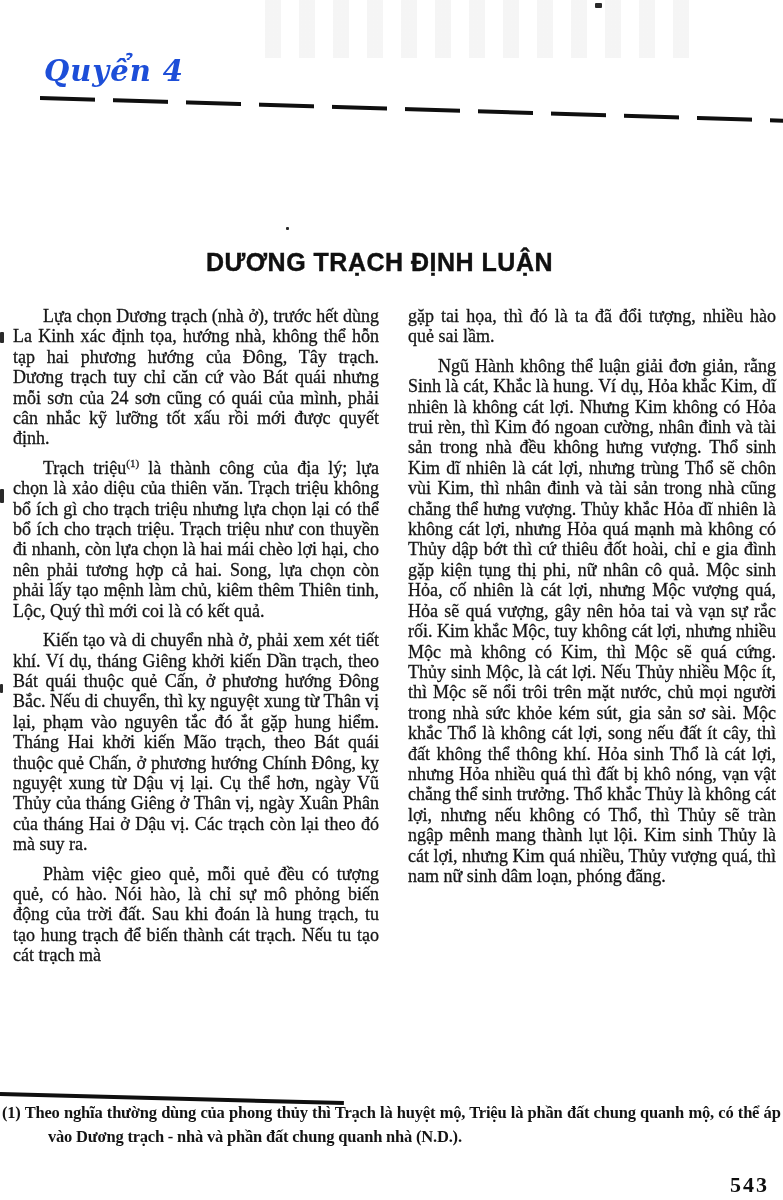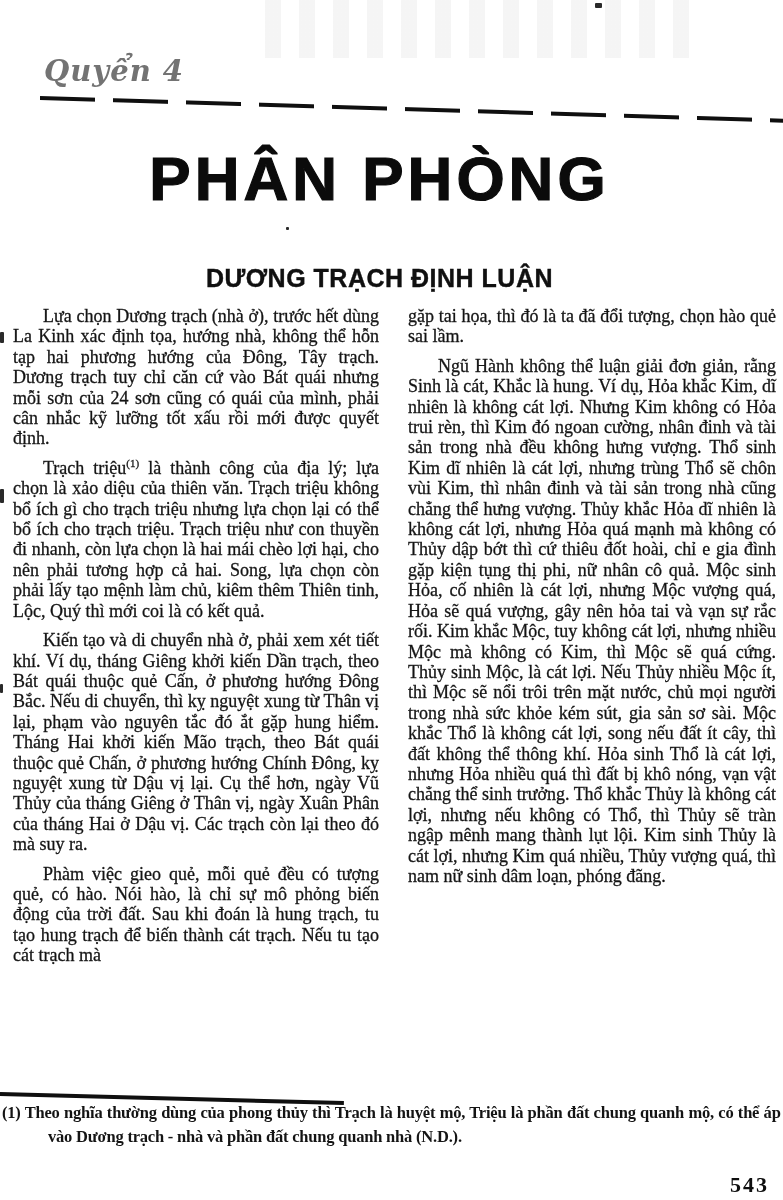--- a/index.html
+++ b/index.html
@@ -18,39 +18,39 @@
     position:absolute; left:265px; top:0; width:440px; height:58px;
     background:repeating-linear-gradient(90deg, rgba(60,60,60,0.05) 0 16px, rgba(0,0,0,0) 16px 34px);
   }
   .speck { position:absolute; background:#2a2a2a; border-radius:1px; }
 
   .volume {
     position:absolute; left:44px; top:54px;
     font-family:"DejaVu Serif", serif;
     font-style:italic; font-weight:bold;
     font-size:29px; letter-spacing:1px;
-    color:#737373;
+    color:#1d4ed8;
   }
   .header-rule {
     position:absolute; left:40px; top:96px; width:752px; height:4px;
     background:repeating-linear-gradient(90deg, #0f0f0f 0 55px, rgba(0,0,0,0) 55px 73px);
     transform:rotate(1.75deg); transform-origin:0 50%;
   }
 
   .title {
     position:absolute; left:0; right:24px; top:143px;
     text-align:center;
     font-family:"Liberation Sans", sans-serif;
     font-weight:bold; font-size:62px; letter-spacing:4px;
     color:#0b0b0b;
     -webkit-text-stroke:1.2px #0b0b0b;
     white-space:nowrap;
   }
   .subtitle {
-    position:absolute; left:0; right:24px; top:264px;
+    position:absolute; left:0; right:24px; top:248px;
     text-align:center;
     font-family:"Liberation Sans", sans-serif;
     font-weight:bold; font-size:25px; letter-spacing:0.5px;
     color:#101010;
     -webkit-text-stroke:0.4px #101010;
     white-space:nowrap;
   }
 
   .columns {
     position:absolute; left:13px; top:306px; width:763px;
@@ -97,32 +97,31 @@
   <div class="scan-band"></div>
   <div class="speck" style="left:595px; top:3px; width:7px; height:5px;"></div>
   <div class="speck" style="left:286px; top:227px; width:3px; height:3px;"></div>
   <div class="speck" style="left:0; top:332px; width:4px; height:11px;"></div>
   <div class="speck" style="left:0; top:489px; width:4px; height:14px;"></div>
   <div class="speck" style="left:0; top:684px; width:3px; height:9px;"></div>
 
   <div class="volume">Quyển 4</div>
   <div class="header-rule"></div>
 
-  <div class="title">PHÂN PHÒNG</div>
   <div class="subtitle">DƯƠNG TRẠCH ĐỊNH LUẬN</div>
 
   <div class="columns">
     <div class="col col-left">
       <p>Lựa chọn Dương trạch (nhà ở), trước hết dùng La Kinh xác định tọa, hướng nhà, không thể hỗn tạp hai phương hướng của Đông, Tây trạch. Dương trạch tuy chỉ căn cứ vào Bát quái nhưng mỗi sơn của 24 sơn cũng có quái của mình, phải cân nhắc kỹ lưỡng tốt xấu rồi mới được quyết định.</p>
       <p><span>Trạch triệu</span><sup class="fn-ref">(1)</sup><span> là thành công của địa lý; lựa chọn là xảo diệu của thiên văn. Trạch triệu không bổ ích gì cho trạch triệu nhưng lựa chọn lại có thể bổ ích cho trạch triệu. Trạch triệu như con thuyền đi nhanh, còn lựa chọn là hai mái chèo lợi hại, cho nên phải tương hợp cả hai. Song, lựa chọn còn phải lấy tạo mệnh làm chủ, kiêm thêm Thiên tinh, Lộc, Quý thì mới coi là có kết quả.</span></p>
       <p>Kiến tạo và di chuyển nhà ở, phải xem xét tiết khí. Ví dụ, tháng Giêng khởi kiến Dần trạch, theo Bát quái thuộc quẻ Cấn, ở phương hướng Đông Bắc. Nếu di chuyển, thì kỵ nguyệt xung từ Thân vị lại, phạm vào nguyên tắc đó ắt gặp hung hiểm. Tháng Hai khởi kiến Mão trạch, theo Bát quái thuộc quẻ Chấn, ở phương hướng Chính Đông, kỵ nguyệt xung từ Dậu vị lại. Cụ thể hơn, ngày Vũ Thủy của tháng Giêng ở Thân vị, ngày Xuân Phân của tháng Hai ở Dậu vị. Các trạch còn lại theo đó mà suy ra.</p>
       <p>Phàm việc gieo quẻ, mỗi quẻ đều có tượng quẻ, có hào. Nói hào, là chỉ sự mô phỏng biến động của trời đất. Sau khi đoán là hung trạch, tu tạo hung trạch để biến thành cát trạch. Nếu tu tạo cát trạch mà</p>
     </div>
     <div class="col col-right">
-      <p class="no-indent">gặp tai họa, thì đó là ta đã đổi tượng, chọn hào quẻ sai lầm.</p>
+      <p class="no-indent">gặp tai họa, thì đó là ta đã đổi tượng, nhiều hào quẻ sai lầm.</p>
       <p>Ngũ Hành không thể luận giải đơn giản, rằng Sinh là cát, Khắc là hung. Ví dụ, Hỏa khắc Kim, dĩ nhiên là không cát lợi. Nhưng Kim không có Hỏa trui rèn, thì Kim đó ngoan cường, nhân đinh và tài sản trong nhà đều không hưng vượng. Thổ sinh Kim dĩ nhiên là cát lợi, nhưng trùng Thổ sẽ chôn vùi Kim, thì nhân đinh và tài sản trong nhà cũng chẳng thể hưng vượng. Thủy khắc Hỏa dĩ nhiên là không cát lợi, nhưng Hỏa quá mạnh mà không có Thủy dập bớt thì cứ thiêu đốt hoài, chỉ e gia đình gặp kiện tụng thị phi, nữ nhân cô quả. Mộc sinh Hỏa, cố nhiên là cát lợi, nhưng Mộc vượng quá, Hỏa sẽ quá vượng, gây nên hỏa tai và vạn sự rắc rối. Kim khắc Mộc, tuy không cát lợi, nhưng nhiều Mộc mà không có Kim, thì Mộc sẽ quá cứng. Thủy sinh Mộc, là cát lợi. Nếu Thủy nhiều Mộc ít, thì Mộc sẽ nổi trôi trên mặt nước, chủ mọi người trong nhà sức khỏe kém sút, gia sản sơ sài. Mộc khắc Thổ là không cát lợi, song nếu đất ít cây, thì đất không thể thông khí. Hỏa sinh Thổ là cát lợi, nhưng Hỏa nhiều quá thì đất bị khô nóng, vạn vật chẳng thể sinh trưởng. Thổ khắc Thủy là không cát lợi, nhưng nếu không có Thổ, thì Thủy sẽ tràn ngập mênh mang thành lụt lội. Kim sinh Thủy là cát lợi, nhưng Kim quá nhiều, Thủy vượng quá, thì nam nữ sinh dâm loạn, phóng đãng.</p>
     </div>
   </div>
 
   <div class="footnote-rule"></div>
   <div class="footnote"><span>(1)</span><span> Theo nghĩa thường dùng của phong thủy thì Trạch là huyệt mộ, Triệu là phần đất chung quanh mộ, có thể áp dụng vào Dương trạch - nhà và phần đất chung quanh nhà (N.D.).</span></div>
 
   <div class="page-number">543</div>
 
 </div>

